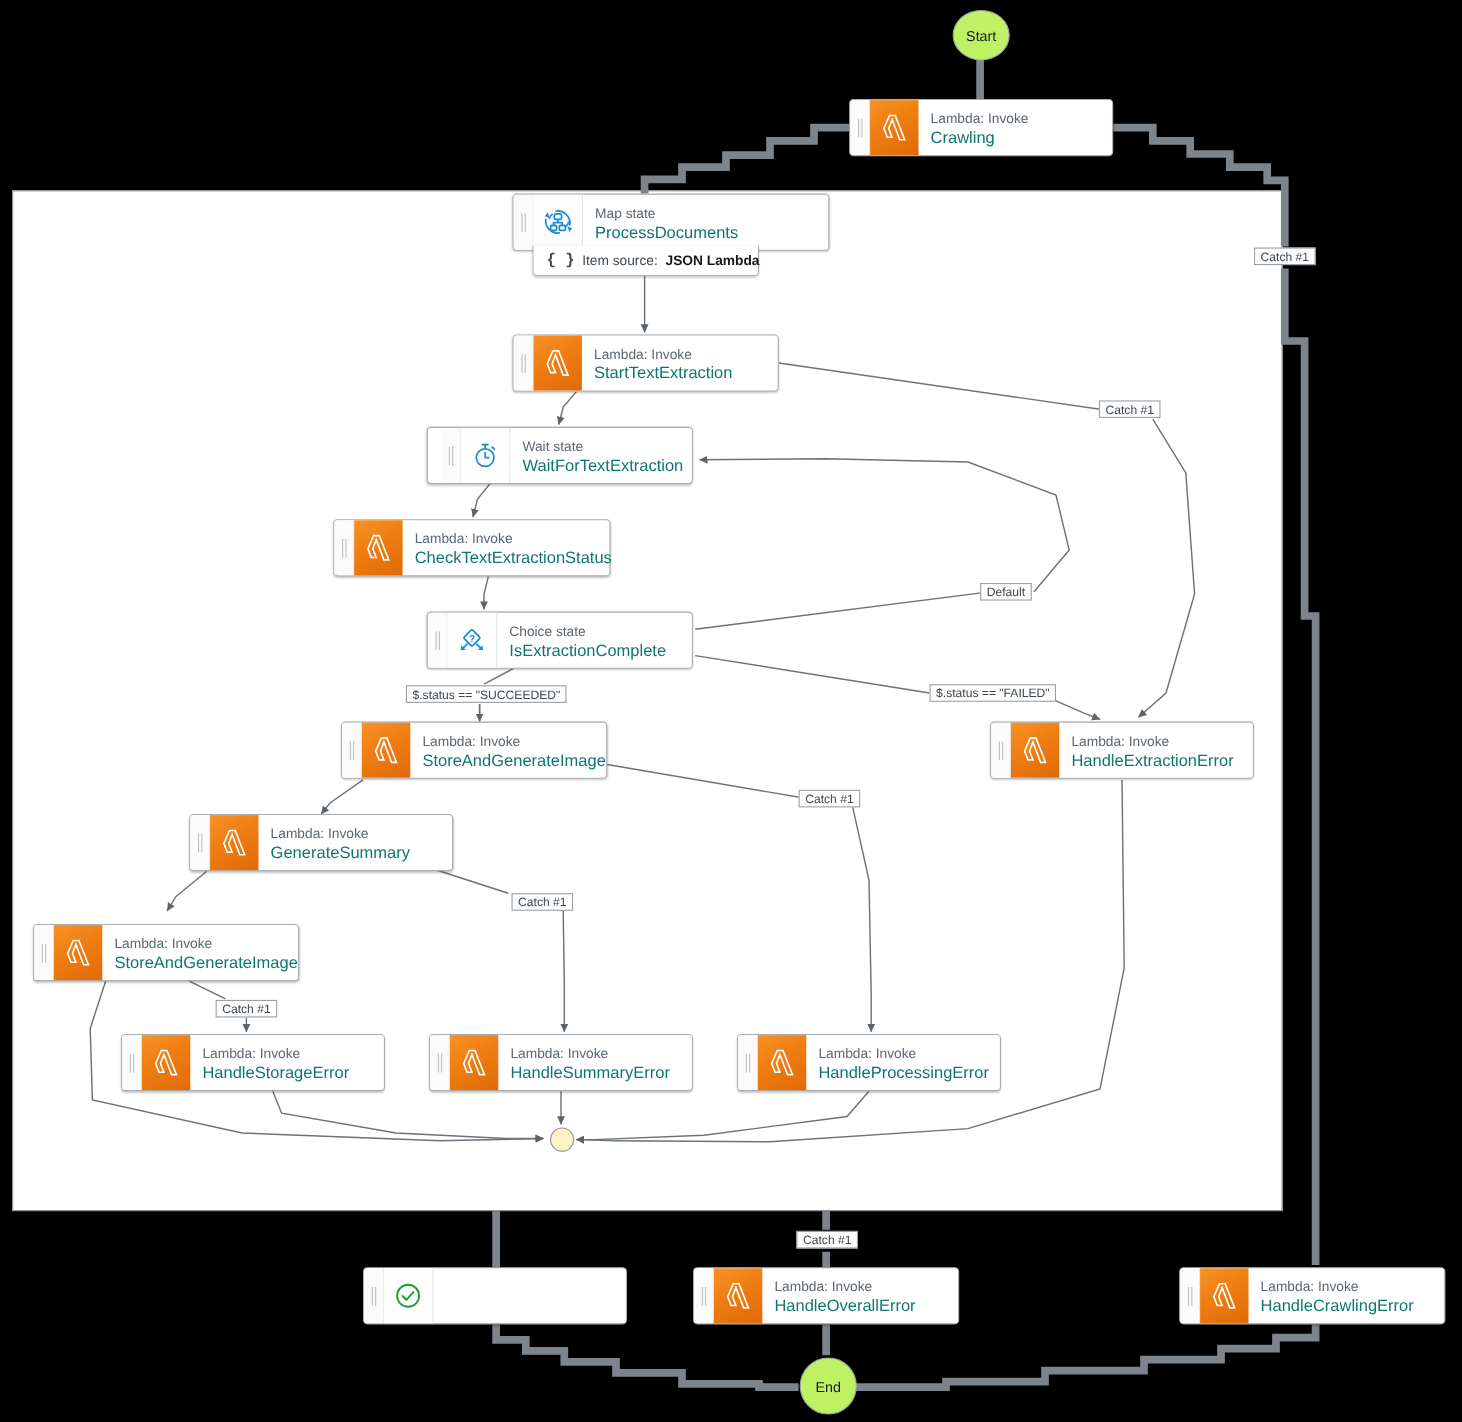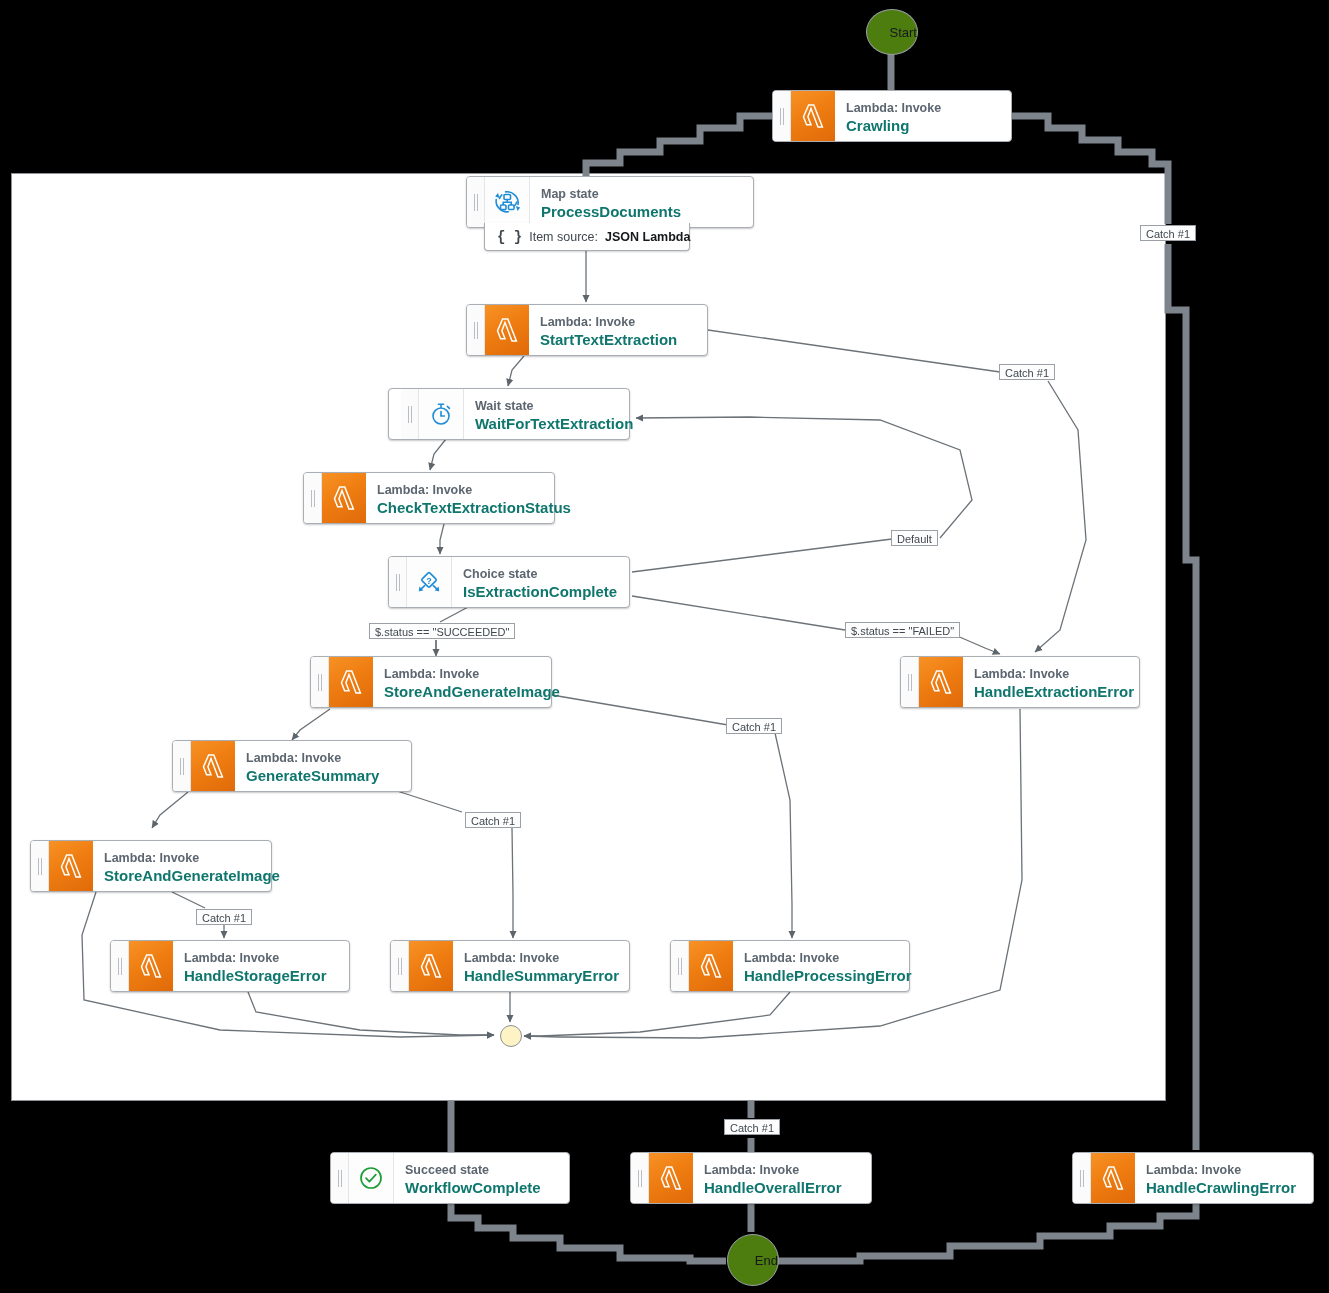--- a/index.html
+++ b/index.html
@@ -29,36 +29,36 @@
   .grip i{display:block;width:1px;height:17px;background:#b9bec4;}
   .ibox{
     width:44px;flex:0 0 44px;display:flex;align-items:center;justify-content:center;
     border-right:1px solid #e3e5e8;
   }
   .ibox.lambda{
     border-right:none;
     background:linear-gradient(150deg,#f79226 0%,#ef7d11 45%,#e06a09 100%);
   }
   .ibox.plain{background:#fdfdfd;}
-  .labels{padding:4px 13px 0 11px;display:flex;flex-direction:column;justify-content:center;font-weight:bold;}
+  .labels{padding:4px 13px 0 11px;display:flex;flex-direction:column;justify-content:center;}
   .l-type{font-size:12.5px;color:#5c6670;line-height:15px;white-space:nowrap;}
   .l-name{font-size:15px;color:#0f766e;line-height:19px;white-space:nowrap;}
   
   .itemsrc{
     position:absolute;background:#fff;border:1px solid #a9aeb4;border-top:none;
     border-radius:0 0 4px 4px;height:28px;display:flex;align-items:center;
     padding:0 14px 0 12px;font-size:12.5px;color:#3f484f;gap:7px;
     box-shadow:0 1px 2px rgba(0,0,0,.18);box-sizing:border-box;white-space:nowrap;
   }
   .itemsrc b{color:#16191c;font-weight:bold;}
   .brace{font-family:"Liberation Mono", monospace;font-weight:bold;font-size:14px;color:#3f484f;}
   
   .term{
-    position:absolute;border-radius:50%;background:#4d7c0f;border:1px solid #9aa0a6;
-    display:flex;align-items:center;justify-content:flex-end;font-size:13px;color:#16191c;
+    position:absolute;border-radius:50%;background:#bef264;border:1px solid #9aa0a6;
+    display:flex;align-items:center;justify-content:center;font-size:13px;color:#16191c;
   }
   .junction{position:absolute;border-radius:50%;background:#fdf3c4;border:1.3px solid #8d9196;}
   
   .chip{
     position:absolute;background:#fdfdfd;border:1px solid #9aa0a6;
     font-size:11px;color:#3f484f;padding:2px 5px 0 5px;white-space:nowrap;
     line-height:12px;box-sizing:border-box;
   }
 </style>
 </head>
@@ -390,24 +390,20 @@
     <div class="grip">
         <i></i>
         <i></i>
       </div>
     <div class="ibox plain">
       <svg width="30" height="30" viewBox="0 0 30 30" stroke="#1d9d35" fill="none" stroke-width="1.7">
         <circle cx="15" cy="15" r="10"></circle>
         <path d="M10 15.2 l3.4 3.4 l6.4 -7" stroke-linecap="round" stroke-linejoin="round"></path>
       </svg>
     </div>
-    <div class="labels">
-      <div class="l-type">Succeed state</div>
-      <div class="l-name">WorkflowComplete</div>
-    </div>
   </div>
 
   <div class="node" style="left:630px;top:1152px;width:242px;">
     <div class="grip">
         <i></i>
         <i></i>
       </div>
     <div class="ibox lambda">
       <svg width="30" height="30" viewBox="0 0 30 30">
           <path d="M11.2 4 h4.6 l8.6 22 h-4.4 l-7-18.4 -3.1 8.2 3.1 8 h-4.4 l-3.1-8 5.1-11.8 z" fill="none" stroke="#fff" stroke-width="1.5"></path>

